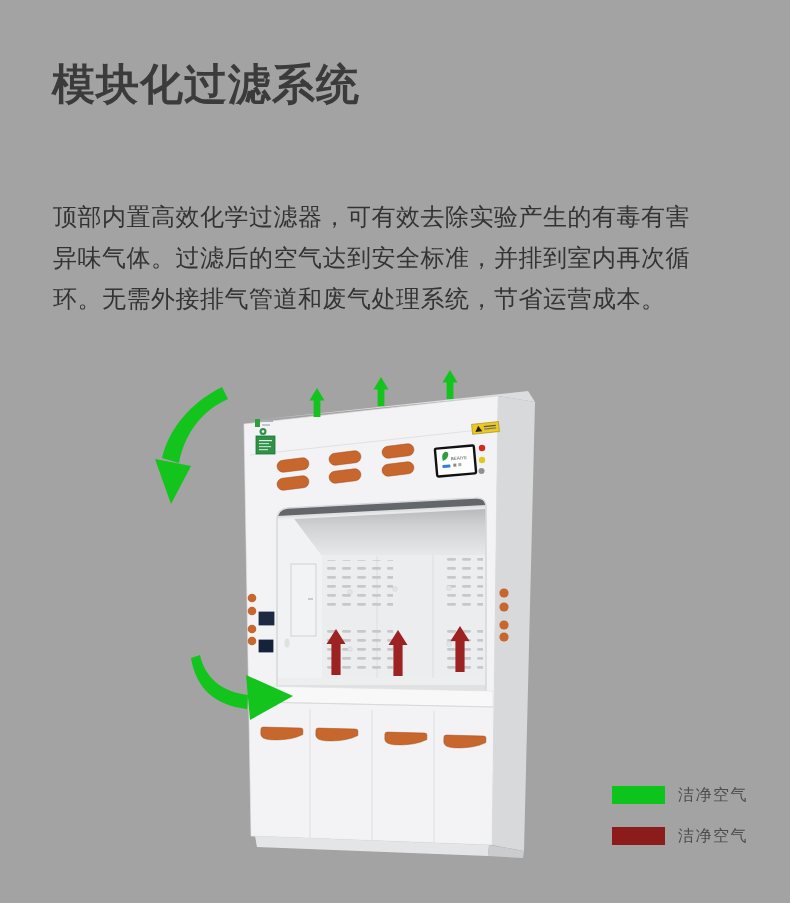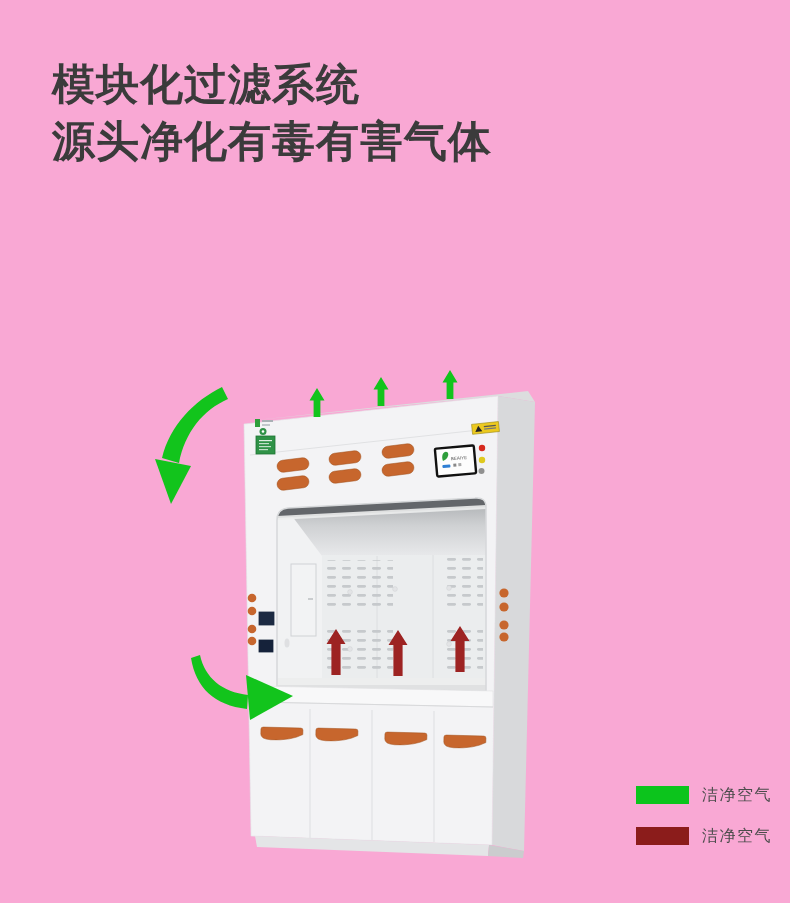--- a/index.html
+++ b/index.html
@@ -1,47 +1,49 @@
 <!DOCTYPE html>
 <html><head>
 <meta charset="utf-8">
 <style>
   * { margin:0; padding:0; box-sizing:border-box; }
   html,body { background:#ffffff; }
   .page {
-    position:relative; width:790px; height:903px; background:#f9a8d4;
+    position:relative; width:790px; height:903px; background:#a3a3a3;
     overflow:hidden; font-family:"Liberation Sans","DejaVu Sans",sans-serif;
   }
   .title {
     position:absolute; left:52px; top:56px;
     font-size:43px; line-height:57px; font-weight:700;
     color:#3b3b3b; letter-spacing:1px;
   }
   .title .tline { display:block; }
   .desc {
     position:absolute; left:53px; top:196px; width:690px;
     font-size:24px; line-height:41px; color:#333333;
     letter-spacing:0.5px; white-space:pre-line;
   }
   .illus { position:absolute; left:0; top:0; width:790px; height:903px; }
-  .legend { position:absolute; left:636px; top:785px; }
+  .legend { position:absolute; left:612px; top:785px; }
   .legend-row { display:flex; align-items:center; height:20px; margin-bottom:21px; }
   .swatch { width:53px; height:18px; display:inline-block; background:#ccc; }
   .legend-label { margin-left:13px; font-size:16px; color:#4c4c4c; letter-spacing:1.5px; }
 </style>
 </head>
 <body>
 
 <div class="page">
 
   <h1 class="title">
     <span class="tline">模块化过滤系统</span>
-    <span class="tline">源头净化有毒有害气体</span>
   </h1>
 
+  <p class="desc">顶部内置高效化学过滤器，可有效去除实验产生的有毒有害
+异味气体。过滤后的空气达到安全标准，并排到室内再次循
+环。无需外接排气管道和废气处理系统，节省运营成本。</p>
 
   <svg class="illus" viewBox="0 0 790 903" xmlns="http://www.w3.org/2000/svg">
     <defs>
       <linearGradient id="ceilGrad" x1="0" y1="0" x2="0" y2="1">
         <stop offset="0" stop-color="#9a9da0"></stop>
         <stop offset="0.55" stop-color="#cfd1d3"></stop>
         <stop offset="1" stop-color="#e8e9eb"></stop>
       </linearGradient>
       <pattern id="slots" x="327" y="558" width="15" height="9" patternUnits="userSpaceOnUse">
         <rect x="0" y="0" width="9" height="2.7" rx="1.35" fill="#c6c9cc"></rect>

